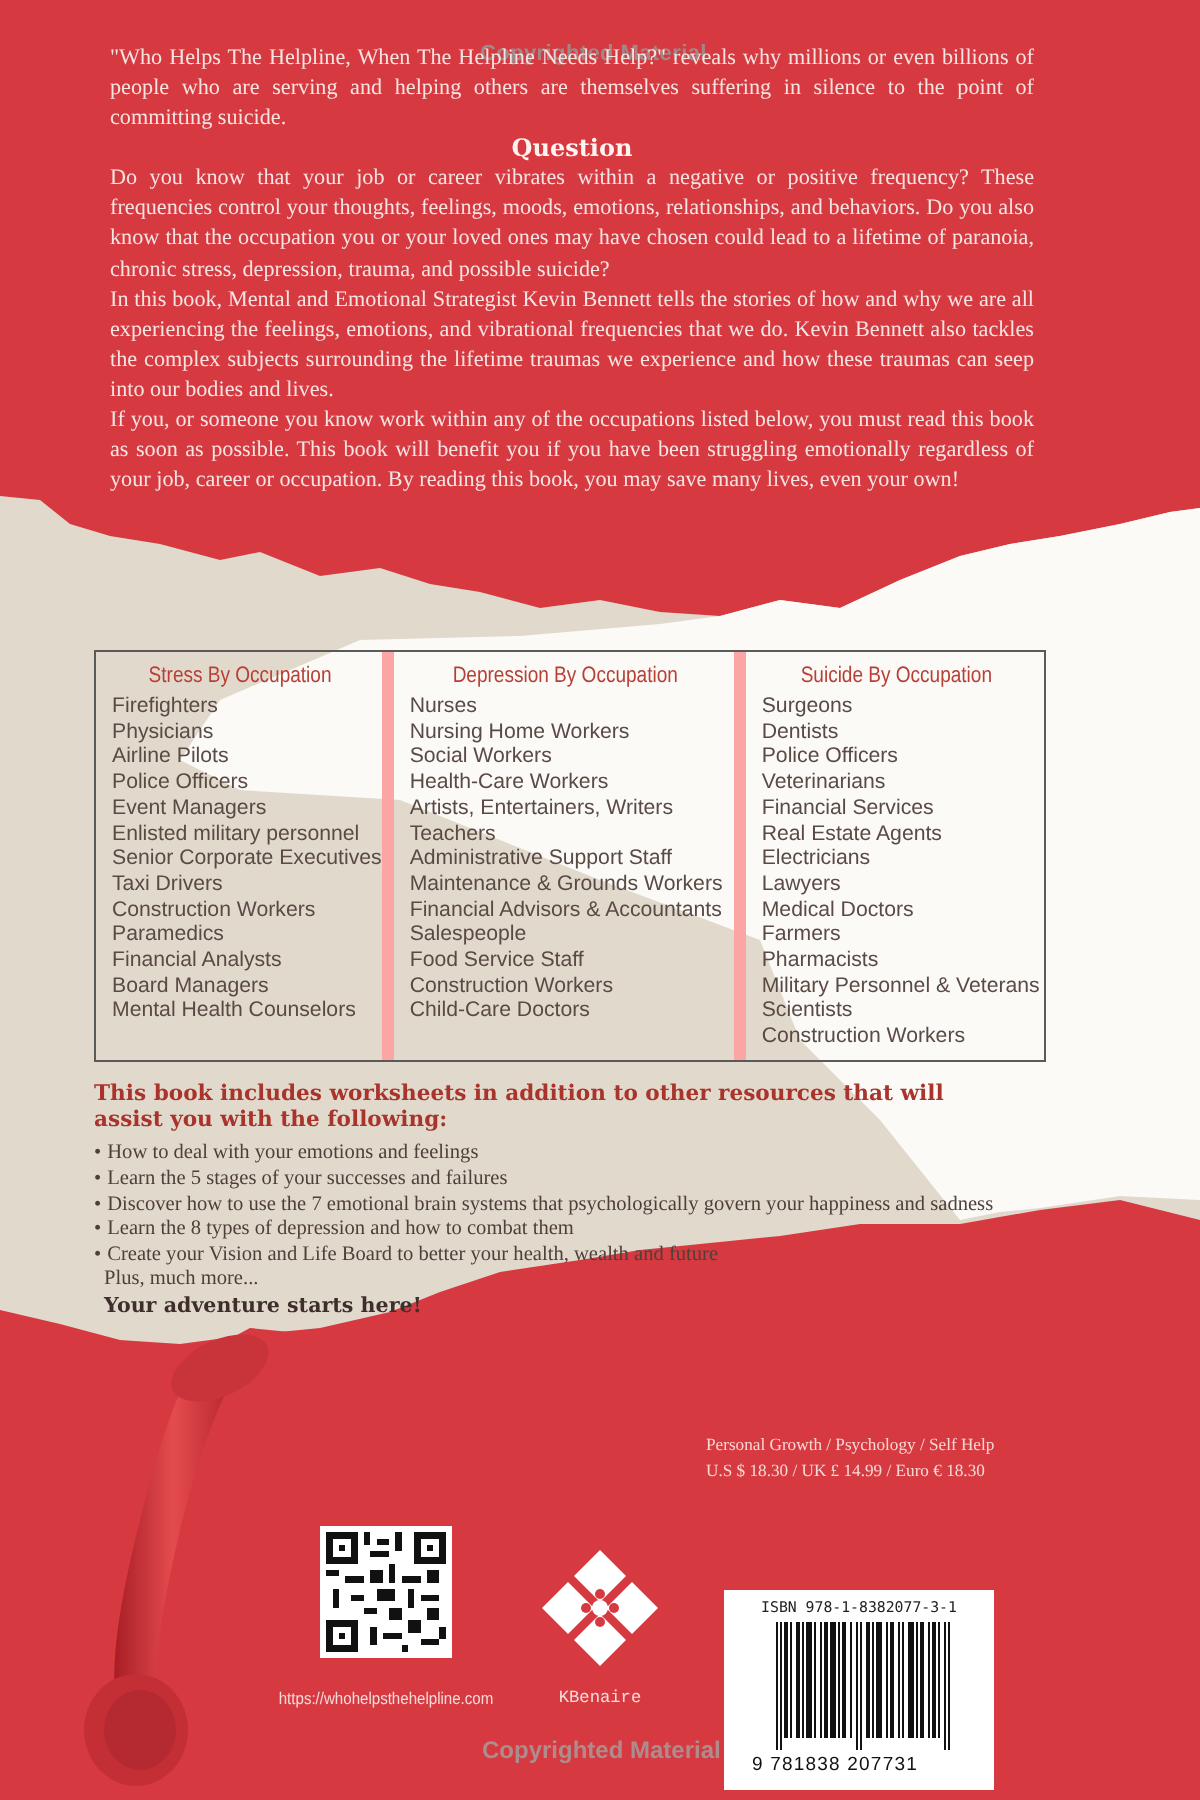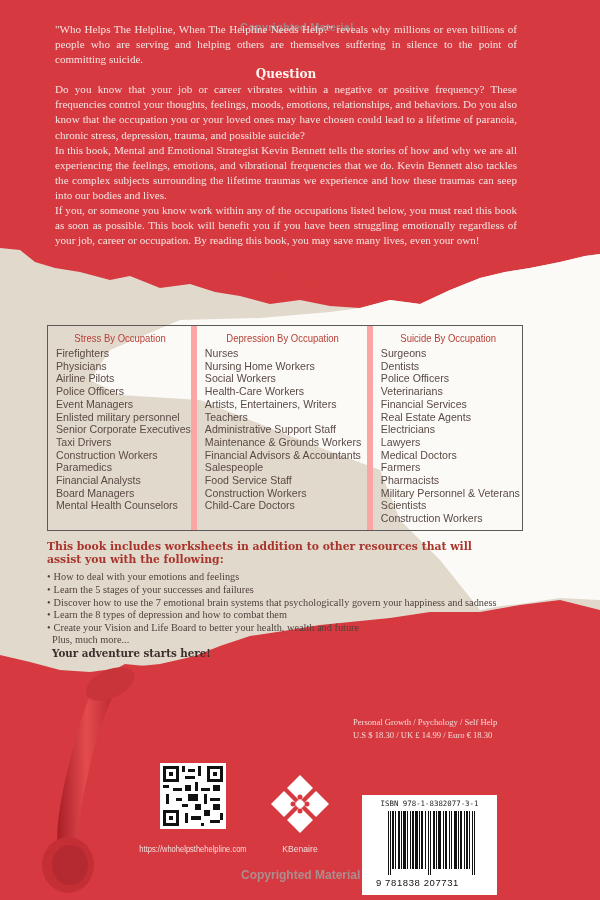--- a/index.html
+++ b/index.html
@@ -101,21 +101,21 @@
   .qr { position: absolute; left: 160px; top: 763px; width: 66px; height: 66px; background: #fff; }
   .qr svg { width: 66px; height: 66px; }
   .url {
     position: absolute; left: 133px; top: 844px; width: 120px; text-align: center;
     color: #f3dcda; font-family: "Liberation Sans", sans-serif; font-size: 8.4px;
     transform: scaleX(0.9);
   }
   .logo { position: absolute; left: 269px; top: 773px; width: 62px; height: 62px; }
   .publisher {
     position: absolute; left: 270px; top: 844px; width: 60px; text-align: center;
-    color: #f3dcda; font-family: Liberation Sans, sans-serif; font-size: 8.6px;
+    color: #f3dcda; font-family: Liberation Mono, monospace; font-size: 8.6px;
   }
   .watermark-bottom {
     position: absolute; left: 241px; top: 868px; color: rgba(170,150,150,0.9);
     font-family: "Liberation Sans", sans-serif; font-weight: bold; font-size: 12px;
   }
   .phone { position: absolute; left: 30px; top: 660px; width: 110px; height: 240px; }
 </style>
 </head>
 <body>
 

